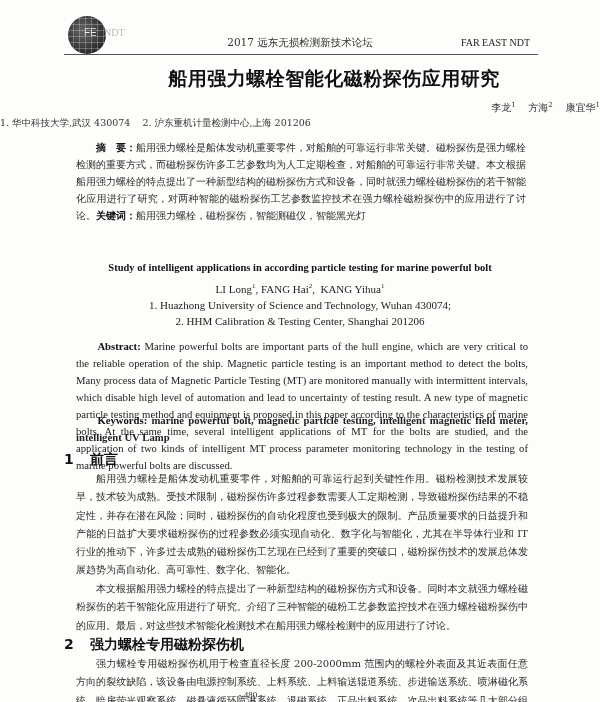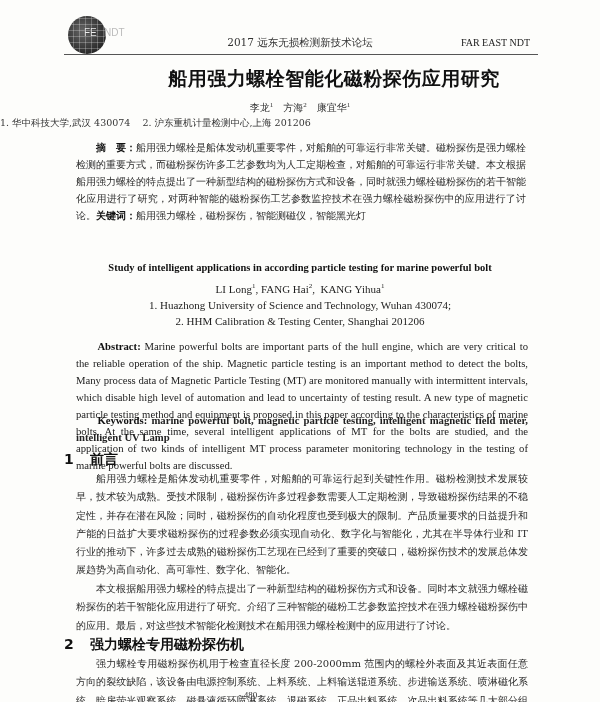--- a/index.html
+++ b/index.html
@@ -7,28 +7,28 @@
          font-family:"DejaVu Serif","Liberation Serif",serif; color:#1e1e1e; }
   .abs { position:absolute; }
   
   .logo { left:68px; top:16px; width:38px; height:38px; border-radius:50%;
           background:radial-gradient(circle at 40% 40%, #666 0%, #2a2a2a 70%, #1a1a1a 100%); }
   .logo-grid { position:absolute; inset:0; border-radius:50%;
           background:repeating-linear-gradient(0deg, transparent 0 5px, rgba(255,255,255,0.25) 5px 6px),
                      repeating-linear-gradient(90deg, transparent 0 5px, rgba(255,255,255,0.25) 5px 6px); }
   .logo-text { left:84px; top:27px; font-family:Liberation Sans, sans-serif; font-size:10px; color:#eee;
                letter-spacing:0px; text-shadow:0 0 1px #000; }
-  .logo-text-ext { left:104px; top:27px; font-family:Liberation Sans, sans-serif; font-size:10px; color:#bbb; }
+  .logo-text-ext { left:104px; top:27px; font-family:Liberation Serif, serif; font-size:10px; color:#bbb; }
   .hdr-center { left:0; width:600px; top:36px; text-align:center; font-size:10.5px; color:#333; }
   .hdr-right { right:130px; top:37px; font-family:"Liberation Serif",serif; font-size:10px; color:#222; }
   .hdr-rule { left:64px; width:410px; top:54px; height:1px; background:#555; }
   
   .title { left:0; width:600px; top:66px; text-align:center; font-family:"DejaVu Sans",sans-serif;
            font-size:19px; font-weight:bold; color:#111; letter-spacing:0.5px;margin-left:34px; }
-  .authors-cn { left:0; width:600px; top:101px; text-align:center; font-size:10px; color:#333;font-family:Liberation Serif, serif; }
+  .authors-cn { left:0; width:600px; top:101px; text-align:right; font-size:10px; color:#333; }
   .affil-cn { left:0; width:600px; top:117px; text-align:left; font-size:9.5px; color:#333; }
   sup { font-size:7px; vertical-align:super; line-height:0; }
   .para { left:76px; width:450px; font-size:10px; line-height:17px; color:#2a2a2a; text-align:justify; }
   .lbl { font-weight:bold; color:#111; }
   .en-title { left:0; width:600px; top:262px; text-align:center; font-family:"Liberation Serif",serif;
               font-size:10.5px; font-weight:bold; color:#111; }
   .authors-en { left:0; width:600px; top:283px; text-align:center; font-family:"Liberation Serif",serif; font-size:11px; }
   .affil-en { left:0; width:600px; font-family:"Liberation Serif",serif; font-size:11px; text-align:center; color:#222; }
   .en-para { left:76px; width:452px; font-family:"Liberation Serif",serif; font-size:10.7px; line-height:17px;
              text-align:justify; color:#222; }

